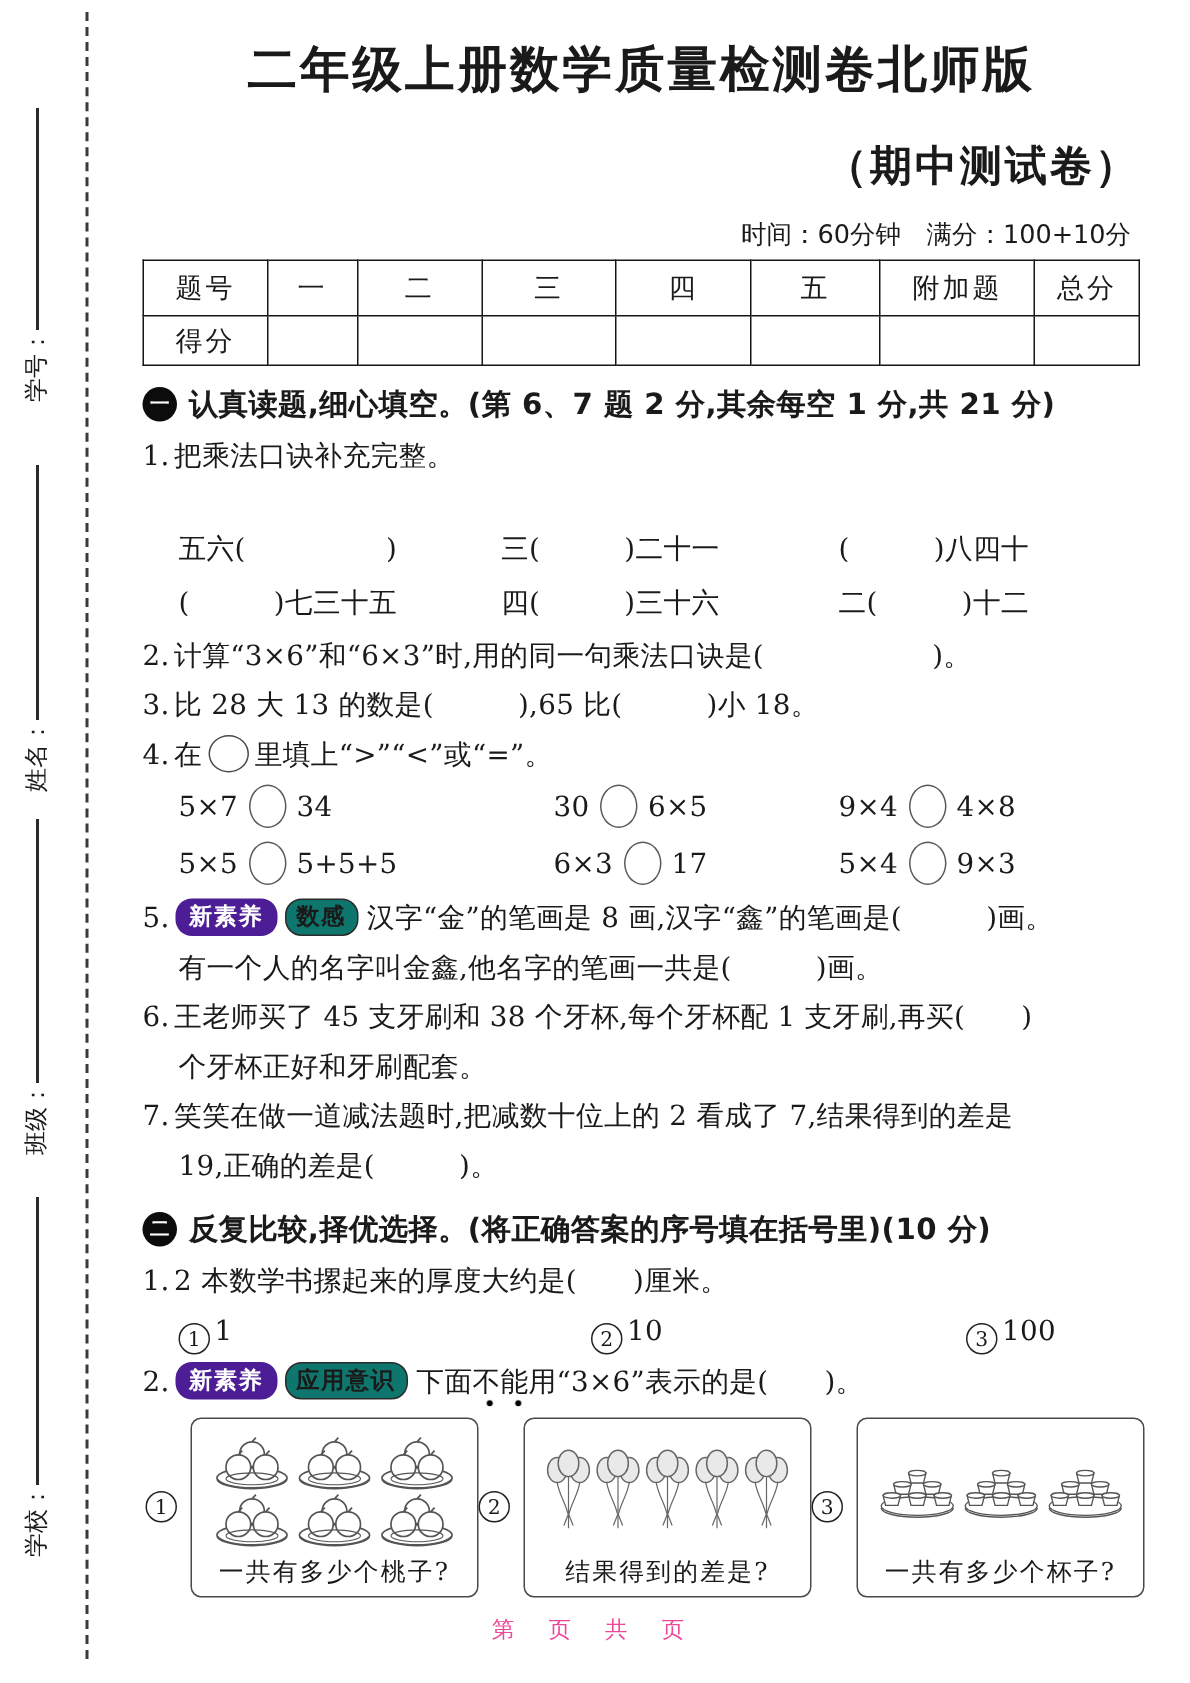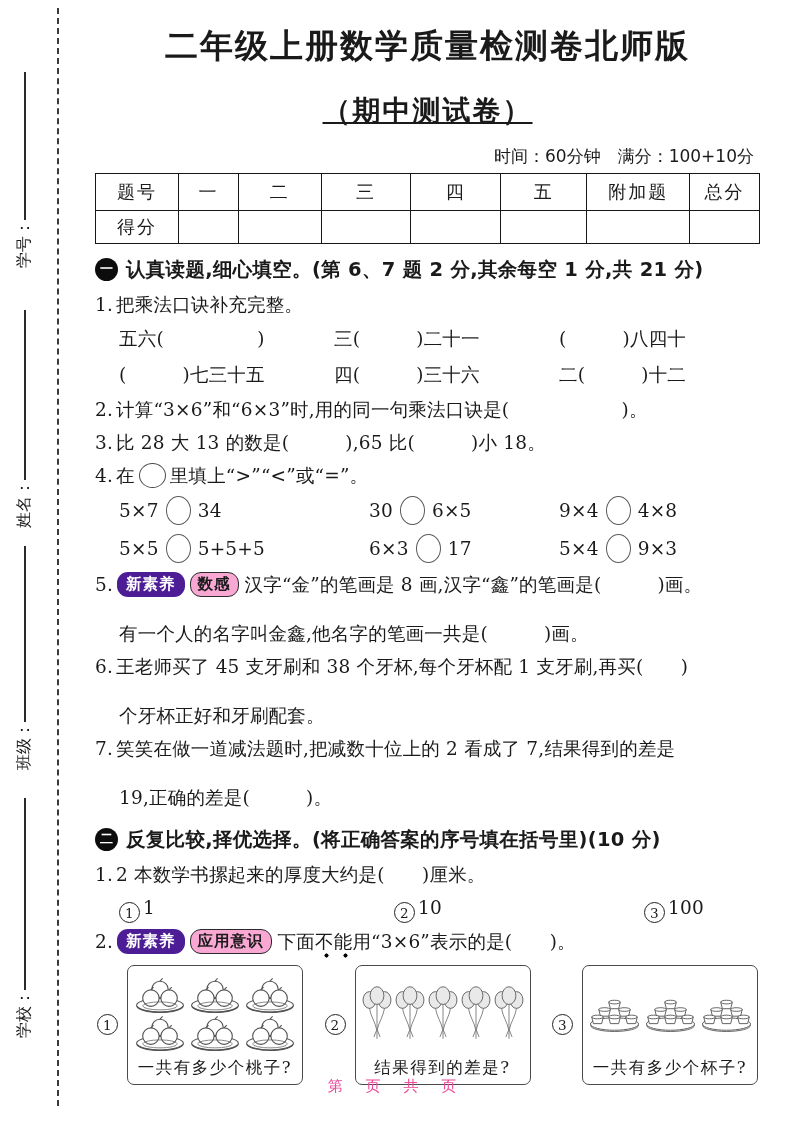--- a/index.html
+++ b/index.html
@@ -25,22 +25,22 @@
     white-space: nowrap;
   }
   .m-field .field-line { flex: 1; border-bottom: 2px solid #2a2a2a; transform: translateY(-3px); }
   
   .content { position: absolute; left: 95px; top: 0; width: 665px; }
   .title {
     margin-top: 25px; text-align: center;
     font: bold 33px/1.25 "DejaVu Sans","Liberation Sans",sans-serif; letter-spacing: 2px;
   }
   .subtitle {
-    margin-top: 28px; text-align: center;
-    font: bold 28px/1.2 "DejaVu Sans","Liberation Sans",sans-serif; letter-spacing: 2px; text-decoration: underline;
+    margin-top: 28px; text-align: right;
+    font: bold 28px/1.2 "DejaVu Sans","Liberation Sans",sans-serif; letter-spacing: 2px;
   }
   .time-info { margin-top: 17px; text-align: right; padding-right: 6px;
     font: 500 17px "DejaVu Sans","Liberation Sans",sans-serif; }
   
   table.score-table { width: 100%; border-collapse: collapse; margin-top: 5px; table-layout: fixed; }
   table.score-table th, table.score-table td {
     border: 1.7px solid #161616; text-align: center;
     font: 500 18px "DejaVu Sans","Liberation Sans",sans-serif; letter-spacing: 2px;
   }
   table.score-table th { height: 37px; font-weight: 400; }
@@ -48,60 +48,60 @@
   
   .section-header { display: flex; align-items: center; margin: 12px 0 5px; }
   .sec-circle {
     flex: none; width: 23px; height: 23px; border-radius: 50%;
     background: #0c0c0c; color: #fff;
     display: inline-flex; align-items: center; justify-content: center;
     font: bold 13px "DejaVu Sans",sans-serif; margin-right: 8px;
   }
   .sec-title { font: bold 19.5px "DejaVu Sans","Liberation Sans",sans-serif; letter-spacing: .3px; }
   .question { font-size: 18.5px; line-height: 33px; letter-spacing: .2px; }
-  .q-cont { padding-left: 24px; margin-top: 16px; }
+  .q-cont { padding-left: 24px; }
   .q-num { margin-right: 3px; }
-  .jiujiu { display: grid; grid-template-columns: 215px 225px 1fr; padding-left: 24px; line-height: 36px; }
+  .jiujiu { display: grid; grid-template-columns: 215px 225px 1fr; padding-left: 24px; line-height: 36px; margin-top: 28px; }
   .cmp-grid { display: grid; grid-template-columns: 250px 190px 1fr; padding-left: 24px; line-height: 38px; }
   .cmp-circle {
     display: inline-block; width: 25px; height: 29px;
     border: 1.3px solid #5a5a5a; border-radius: 50%;
     vertical-align: -8px; margin: 0 7px;
   }
   .inline-circle {
     display: inline-block; width: 27px; height: 25px;
     border: 1.3px solid #4a4a4a; border-radius: 50%;
     vertical-align: -6px; margin: 0 4px;
   }
   .badge-black {
     display: inline-block; background: #4c1d95; color: #fff; border-radius: 11px;
     padding: 1.5px 9px 2.5px; font: bold 15.5px "DejaVu Sans",sans-serif;
     margin: 0 5px 0 1px; letter-spacing: 1px; vertical-align: 2px;
   }
   .badge-outline {
-    display: inline-block; border: 1.7px solid #2b2b2b; border-radius: 11px; background: #f9a8d4;
+    display: inline-block; border: 1.7px solid #2b2b2b; border-radius: 11px; background: #0f766e;
     padding: 0.5px 7px 1.5px; font: bold 15.5px "DejaVu Sans",sans-serif;
     margin-right: 6px; letter-spacing: 1px; vertical-align: 2px;
   }
   .emph {
     padding-bottom: 6px;
     background-image: radial-gradient(circle, #000 1.8px, transparent 2.3px);
     background-size: 19px 5px; background-position: 2px bottom; background-repeat: repeat-x;
   }
   .opt-grid { display: grid; grid-template-columns: 275px 250px 1fr; padding-left: 24px; line-height: 34px; }
   .circle-num {
     display: inline-flex; width: 21px; height: 21px; border: 1.4px solid #222;
     border-radius: 50%; align-items: center; justify-content: center;
     font: 13.5px "DejaVu Serif",serif; margin-right: 3px; vertical-align: -4px; flex: none;
   }
   
   .pic-options { display: flex; justify-content: space-between; margin-top: 7px; padding: 0 2px; }
   .pic-option { display: flex; align-items: center; gap: 6px; }
   .pic-box {
-    width: 176px; height: 120px; border: 1.7px solid #4a4a4a; border-radius: 7px;
+    width: 192px; height: 120px; border: 1.7px solid #4a4a4a; border-radius: 7px;
     display: flex; flex-direction: column; padding: 5px 2px 2px;
   }
   .pic-icons { flex: 1; display: flex; flex-wrap: wrap; justify-content: center; align-content: center;
     column-gap: 3px; row-gap: 1px; }
   .pic-caption { margin-top: auto; text-align: center; font-size: 16.5px; letter-spacing: 1.5px;
     line-height: 1.25; padding-bottom: 3px; }
   .pic-icon.peach-plate  { width: 52px; height: 37px; }
   .pic-icon.balloon-bunch{ width: 30px; height: 62px; }
   .pic-icon.cup-plate    { width: 53px; height: 37px; }
   

